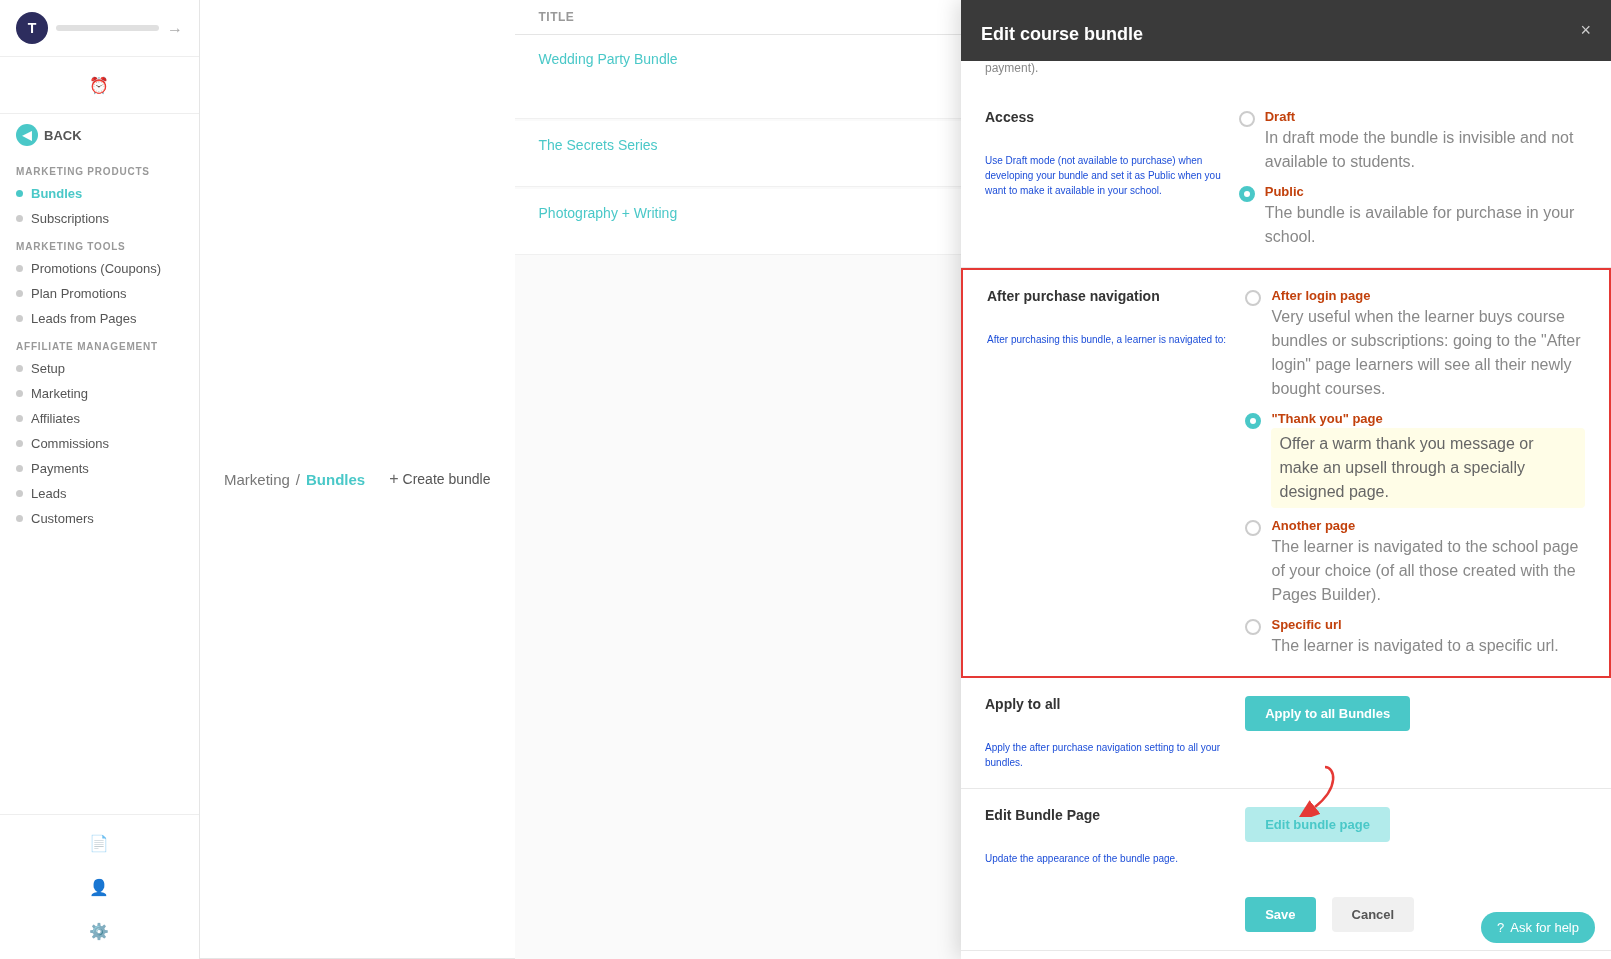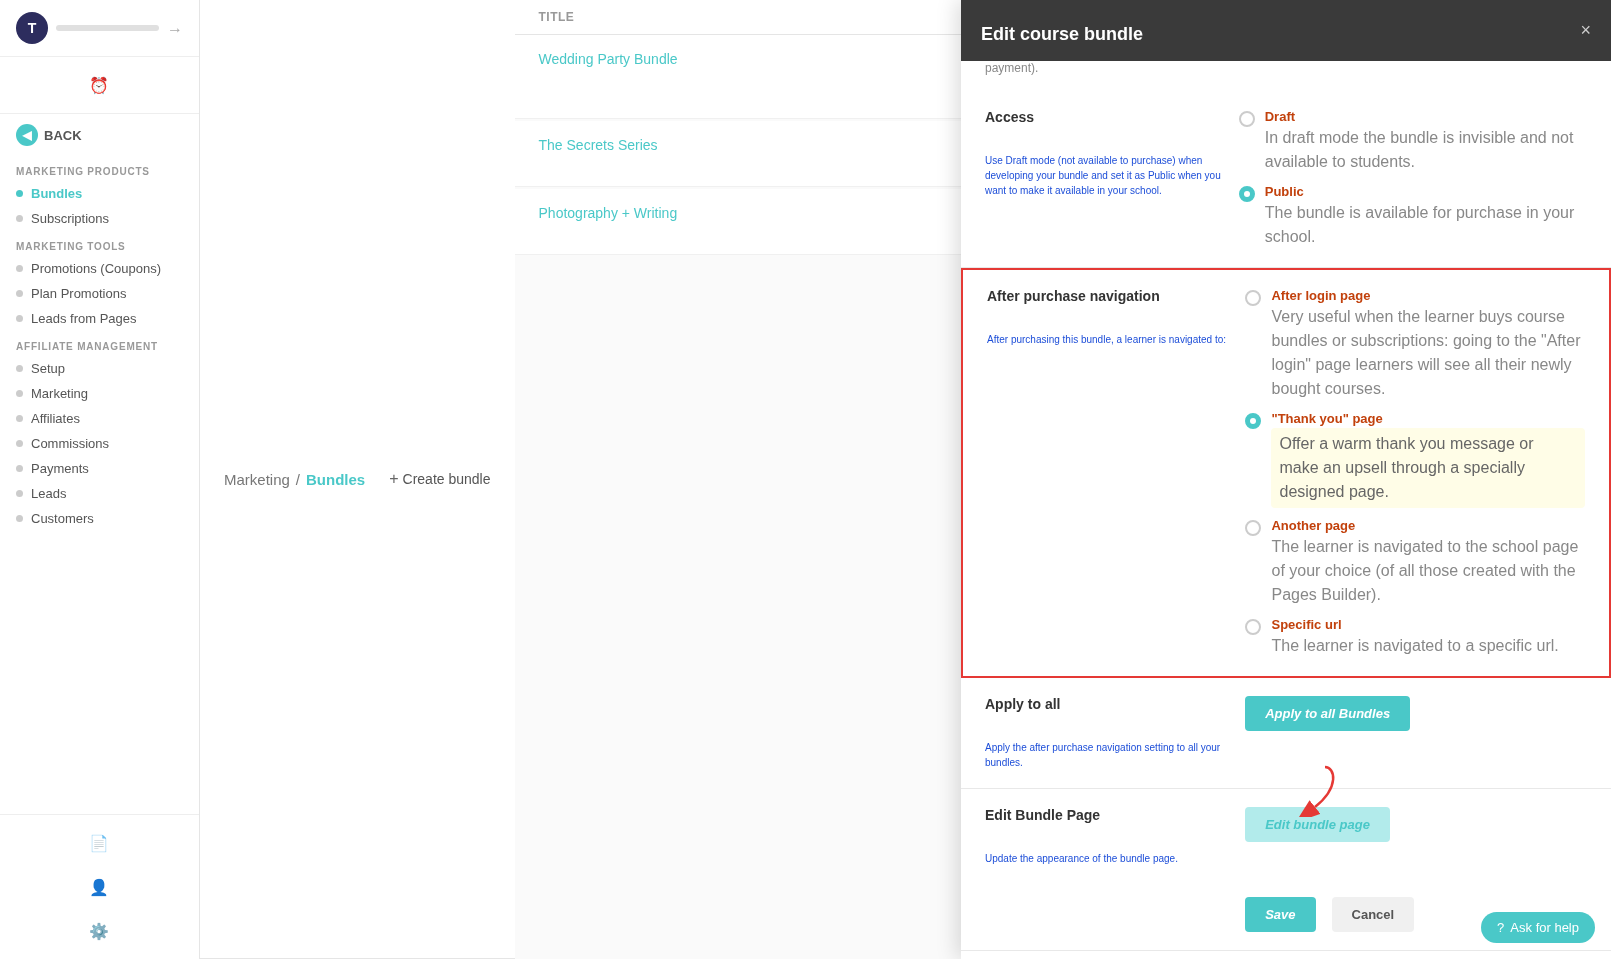--- a/index.html
+++ b/index.html
@@ -230,21 +230,20 @@
     .btn-teal {
       background: #4ac8c8;
       color: #fff;
       border: none;
       border-radius: 4px;
       padding: 10px 20px;
       font-size: 13px;
       font-weight: 600;
       cursor: pointer;
       display: inline-block;
-      font-style: italic;
     }
     .btn-teal.light {
       background: #b2ebeb;
       color: #4ac8c8;
     }
     .btn-cancel {
       background: #f0f0f0;
       color: #555;
       border: none;
       border-radius: 4px;

